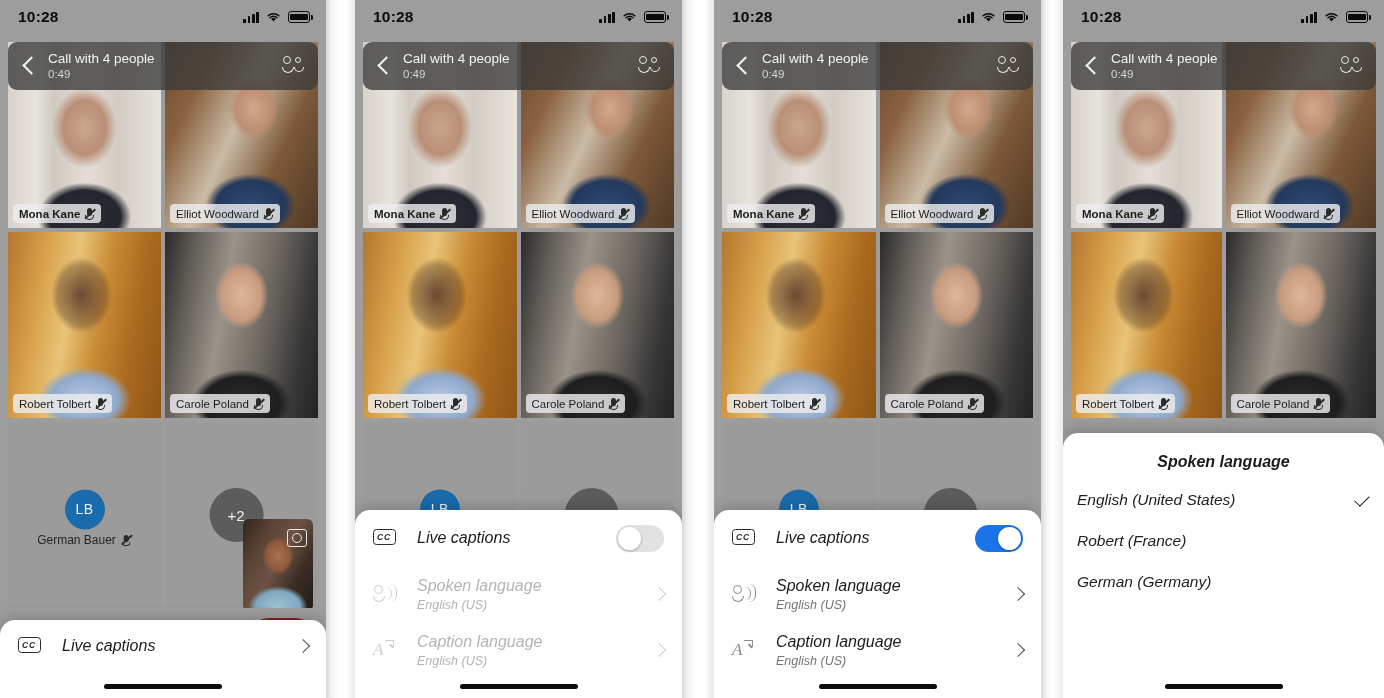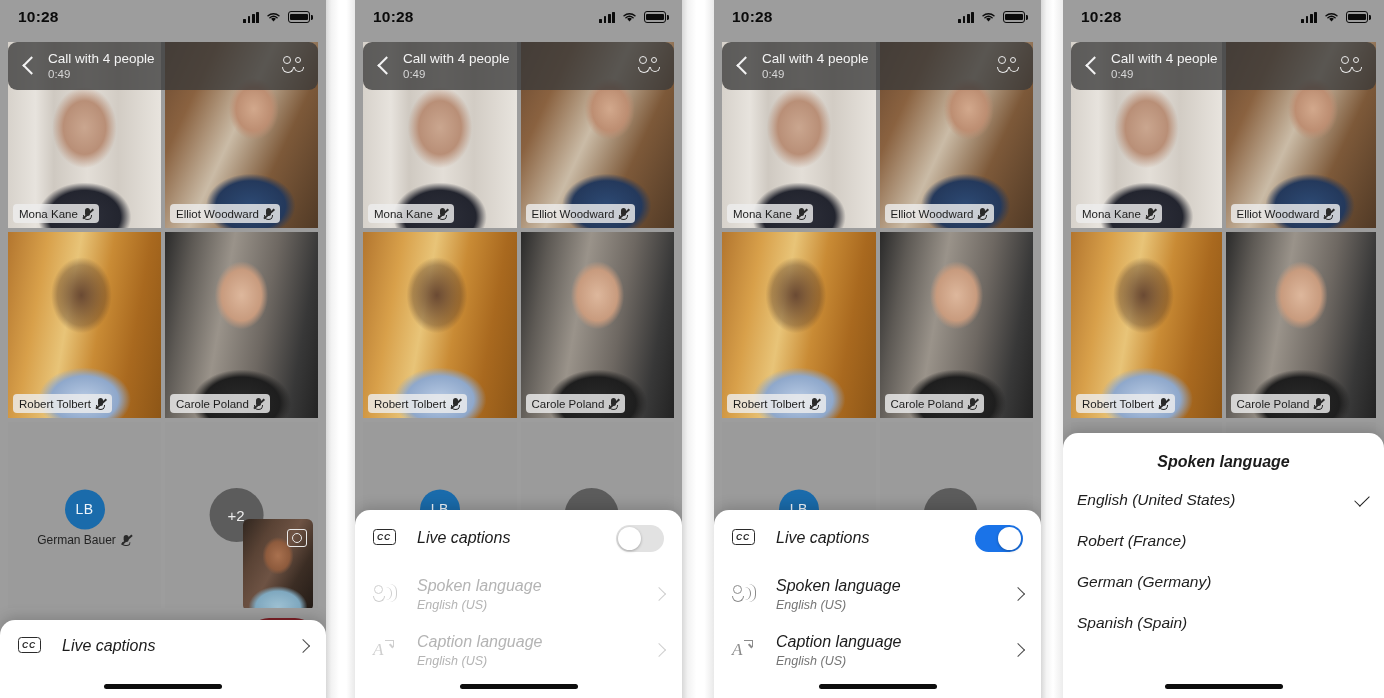--- a/index.html
+++ b/index.html
@@ -90,21 +90,21 @@
      border-radius:2.5px; background:#2a2a2a; }
   .mutemic .mbase{ position:absolute; left:1px; top:8px; width:9px; height:4.5px;
      border:1.3px solid #2a2a2a; border-top:none; border-radius:0 0 5px 5px; }
   .mutemic .mslash{ position:absolute; left:-1px; top:5.6px; width:14px; height:1.5px;
      background:#2a2a2a; transform:rotate(-42deg); }
 
   
   .v-mona{ background:
       radial-gradient(ellipse 46px 58px at 50% 46%, #caa68f 0%, #b98f77 46%, rgba(185,143,119,0) 70%),
       radial-gradient(ellipse 60px 44px at 50% 94%, #2d2f3a 0%, #23252f 60%, rgba(35,37,47,0) 78%),
-      linear-gradient(90deg,#d7d2cb 0%,#e7e3dd 18%,#cfc9c1 30%,#e3ded7 52%,#d2ccc4 72%,#e8e4de 100%); }
+      linear-gradient(90deg,#d7d2cb 0%,#e7e3dd 18%,#cfc9c1 30%,#e3ded7 52%,#d2ccc4 72%,#e8e4de 100%); font-weight: bold; }
   .v-elliot{ background:
       radial-gradient(ellipse 34px 42px at 58% 36%, #d2a88c 0%, #bd8e72 52%, rgba(189,142,114,0) 74%),
       radial-gradient(ellipse 54px 40px at 56% 86%, #2d4a74 0%, #24395c 62%, rgba(36,57,92,0) 80%),
       linear-gradient(120deg,#6b4a31 0%,#8a6240 24%,#c9b9a4 44%,#7d5939 68%,#4c3venue 69%,#59412c 100%); }
   .v-elliot{ background:
       radial-gradient(ellipse 34px 42px at 58% 36%, #d2a88c 0%, #bd8e72 52%, rgba(189,142,114,0) 74%),
       radial-gradient(ellipse 56px 40px at 56% 88%, #2d4a74 0%, #24395c 62%, rgba(36,57,92,0) 80%),
       linear-gradient(115deg,#6b4a31 0%,#8a6240 22%,#cabba6 46%,#7d5939 70%,#513a26 100%); }
   .v-robert{ background:
       radial-gradient(ellipse 40px 50px at 48% 34%, #6b4a33 0%, #53382663 60%, rgba(83,56,38,0) 76%),
@@ -667,21 +667,18 @@
         <div class="langrow">
           <div class="lname">English (United States)</div>
           <div class="check"></div>
         </div>
         <div class="langrow">
           <div class="lname">Robert (France)</div>
         </div>
         <div class="langrow">
           <div class="lname">German (Germany)</div>
         </div>
-        <div class="langrow">
-          <div class="lname">Spanish (Spain)</div>
-        </div>
         <div class="homebar"></div>
       </div>
     </div>
   </div>
 
 </div>
 
 </body></html>

